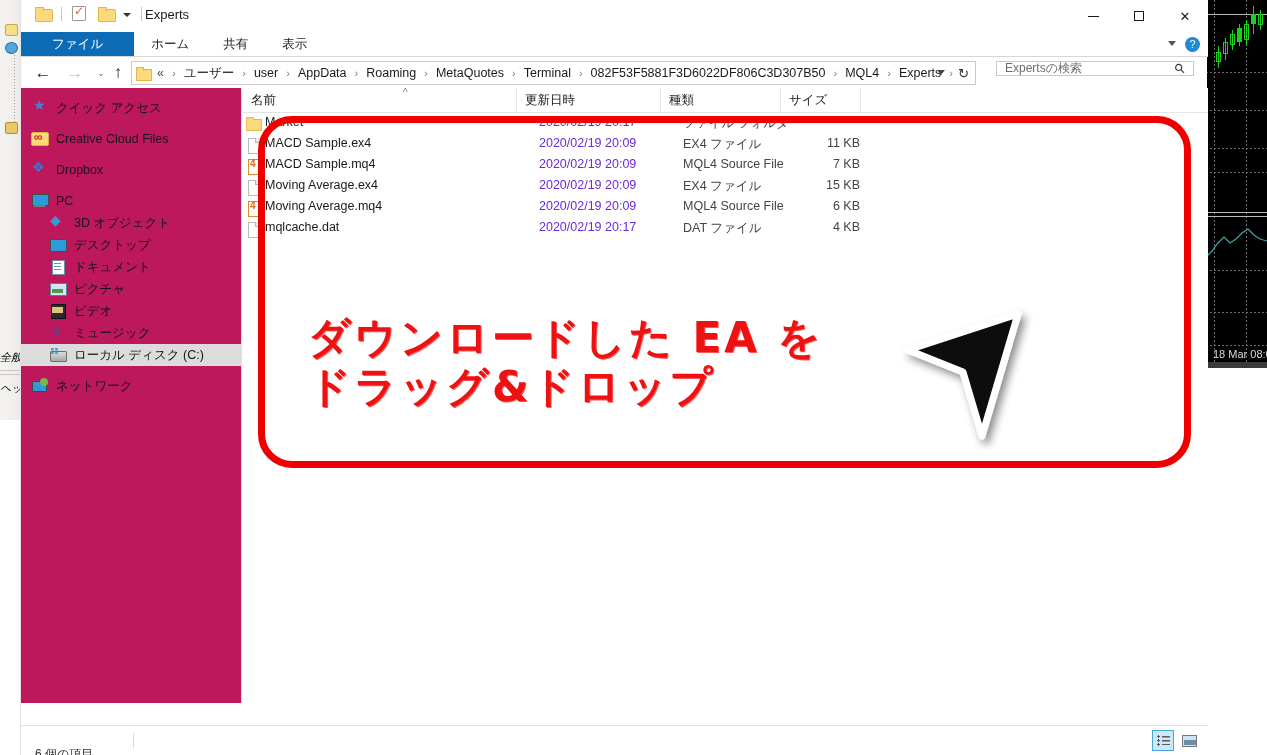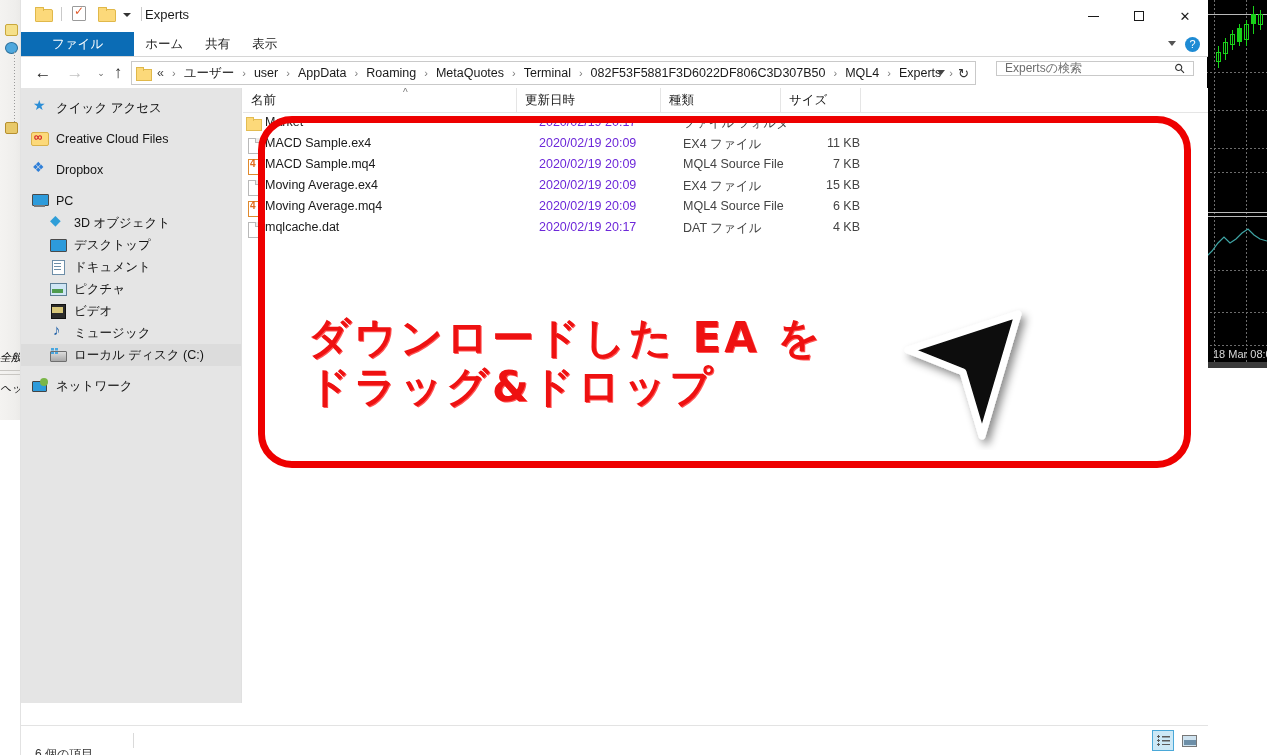--- a/index.html
+++ b/index.html
@@ -88,21 +88,21 @@
     width:46px; height:32px; display:flex; align-items:center; justify-content:center;
     font-size:13px; color:#1a1a1a;
   }
   .wincontrols .wc-min span { display:block; width:11px; height:1px; background:#1a1a1a; }
   .wincontrols .wc-max span { display:block; width:10px; height:10px; border:1px solid #1a1a1a; }
 
   
   .ribbon { position:absolute; left:0; top:32px; width:1187px; height:25px; background:#fff; }
   .ribbon .tabs { position:absolute; left:0; top:0; display:flex; }
   .ribbon .tab {
-    height:25px; padding:0 11px; display:flex; align-items:center;
+    height:25px; padding:0 17px; display:flex; align-items:center;
     font-size:12.5px; color:#222;
   }
   .ribbon .tab.file { background:#0b6cb5; color:#fff; padding:0 31px; }
   .ribbon .underline { position:absolute; left:0; top:24px; width:1187px; height:1px; background:#d6d6d6; }
   .ribbon .help-ic {
     position:absolute; right:8px; top:5px; width:15px; height:15px; border-radius:50%;
     background:#1e8bd4; color:#fff; font-size:11px; line-height:15px; text-align:center;
   }
   .ribbon .ribbon-caret {
     position:absolute; right:32px; top:9px; width:0;height:0;
@@ -129,21 +129,21 @@
   .addr-drop { position:absolute; right:30px; top:8px; width:0;height:0;border-left:4px solid transparent;border-right:4px solid transparent;border-top:5px solid #444; }
   .addr-refresh { position:absolute; right:6px; top:4px; font-size:13px; color:#333; }
   .searchbox {
     position:absolute; left:975px; top:3px; width:198px; height:15px;
     border:1px solid #c9c9c9; background:#fff; display:flex; align-items:center;
   }
   .searchbox .ph { font-size:12px; color:#6d6d6d; margin-left:8px; flex:1; }
   .searchbox .mag { margin-right:8px; font-size:13px; color:#333; transform:rotate(-45deg); }
 
   
-  .navpane { position:absolute; left:0; top:88px; width:221px; height:615px; background:#e5e5e5; border-right:1px solid #e0e0e0; }
+  .navpane { position:absolute; left:0; top:88px; width:221px; height:615px; background:#be185d; border-right:1px solid #e0e0e0; }
   .navitem {
     display:flex; align-items:center; height:22px; font-size:12.5px; color:#151515;
     padding-left:10px; white-space:nowrap;
   }
   .navitem.sel { background:#dcdcdc; }
   .navitem .ic { width:18px; height:16px; margin-right:7px; position:relative; flex:0 0 18px; }
   .navitem .txt { line-height:22px; }
   .nav-gap { height:9px; }
   .indent1 { padding-left:28px; }
 

